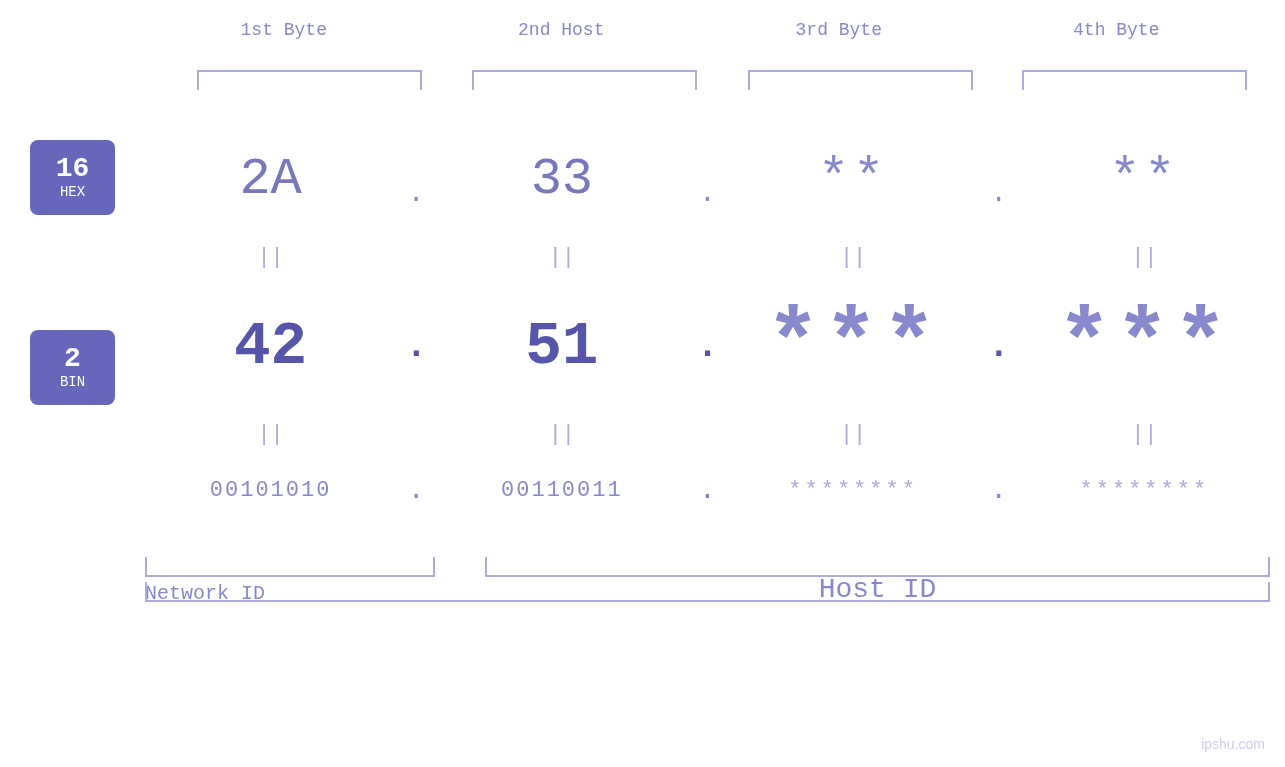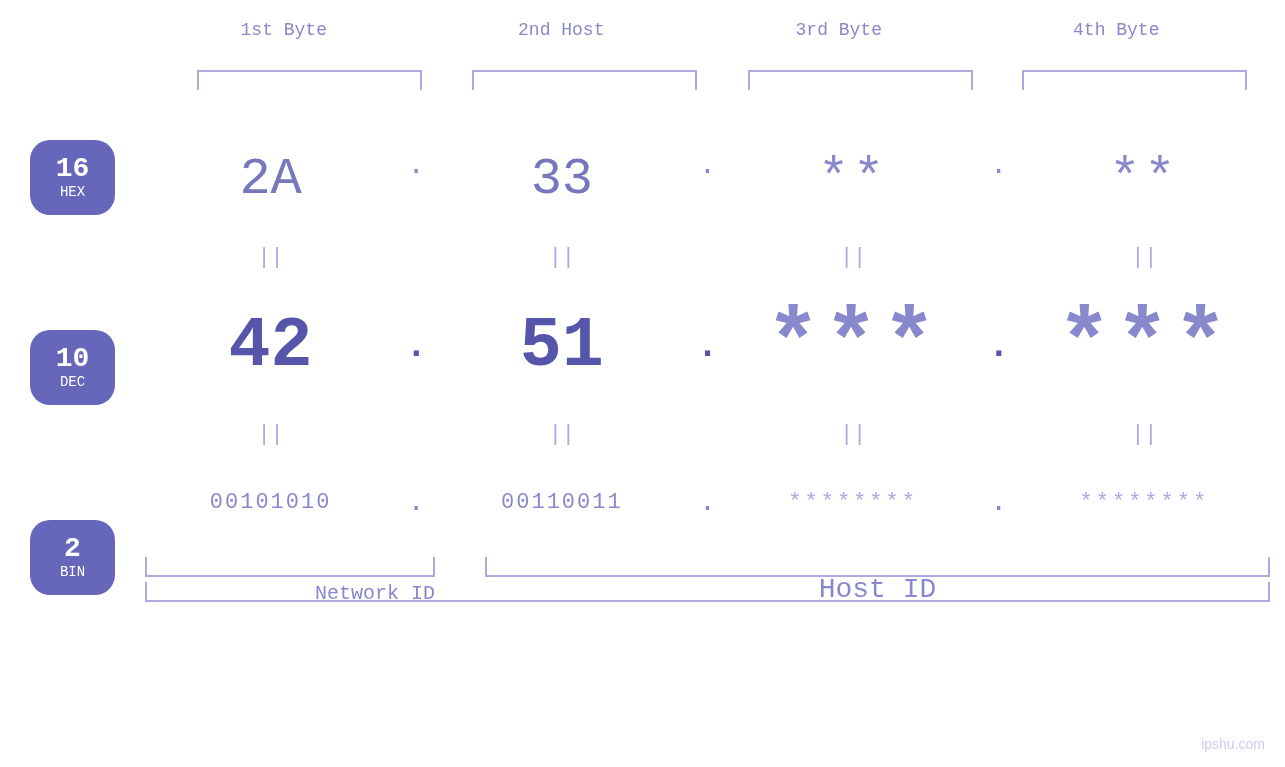--- a/index.html
+++ b/index.html
@@ -66,21 +66,21 @@
 
     .base-badge {
       width: 85px;
       height: 75px;
       background: #6666bb;
       color: white;
       display: flex;
       flex-direction: column;
       align-items: center;
       justify-content: center;
-      border-radius: 20px;
+      border-radius: 8px;
       font-family: 'Courier New', Courier, monospace;
     }
 
     .base-badge .base-num {
       font-size: 28px;
       font-weight: bold;
       line-height: 1.1;
     }
 
     .base-badge .base-label {
@@ -97,42 +97,41 @@
       bottom: 80px;
     }
 
     
     .hex-row {
       position: absolute;
       top: 50px;
       left: 0;
       right: 0;
       display: flex;
-      align-items: flex-start;
+      align-items: flex-end;
     }
 
     
     .dec-row {
       position: absolute;
       top: 195px;
       left: 0;
       right: 0;
       display: flex;
       align-items: center;
     }
 
     
     .bin-row {
       position: absolute;
       top: 375px;
       left: 0;
       right: 0;
       display: flex;
       align-items: center;
-      margin-top: 12px;
     }
 
     .cell {
       flex: 1;
       text-align: center;
       color: #6666bb;
     }
 
     .separator {
       width: 40px;
@@ -140,21 +139,21 @@
       color: #8888cc;
       font-size: 28px;
     }
 
     .hex-value {
       font-size: 52px;
       color: #7777bb;
     }
 
     .dec-value {
-      font-size: 70px;
+      font-size: 61px;
       font-weight: bold;
       color: #5555aa;
     }
 
     .dec-sep {
       font-size: 36px;
       font-weight: bold;
       color: #5555aa;
       width: 40px;
       text-align: center;
@@ -210,21 +209,21 @@
       border-left: 2px solid #aaaadd;
       border-bottom: 2px solid #aaaadd;
       border-right: 2px solid #aaaadd;
     }
 
     .network-label {
       position: absolute;
       bottom: 82px;
       left: 0;
       width: 290px;
-      text-align: right;
+      text-align: left;
       color: #8888cc;
       font-size: 20px;
       font-family: 'Courier New', Courier, monospace;
     }
 
     .host-label {
       position: absolute;
       bottom: 82px;
       left: 340px;
       right: 0;
@@ -304,24 +303,20 @@
   <div class="bracket-line bracket-2"></div>
   <div class="bracket-line bracket-3"></div>
   <div class="bracket-line bracket-4"></div>
 
   <div class="base-labels">
     <div class="base-badge">
       <span class="base-num">16</span>
       <span class="base-label">HEX</span>
     </div>
     <div class="base-badge">
-      <span class="base-num">10</span>
-      <span class="base-label">DEC</span>
-    </div>
-    <div class="base-badge">
       <span class="base-num">2</span>
       <span class="base-label">BIN</span>
     </div>
   </div>
 
   <div class="content-area">
 
     <div class="hex-row">
       <div class="cell">
         <span class="hex-value">2A</span>

